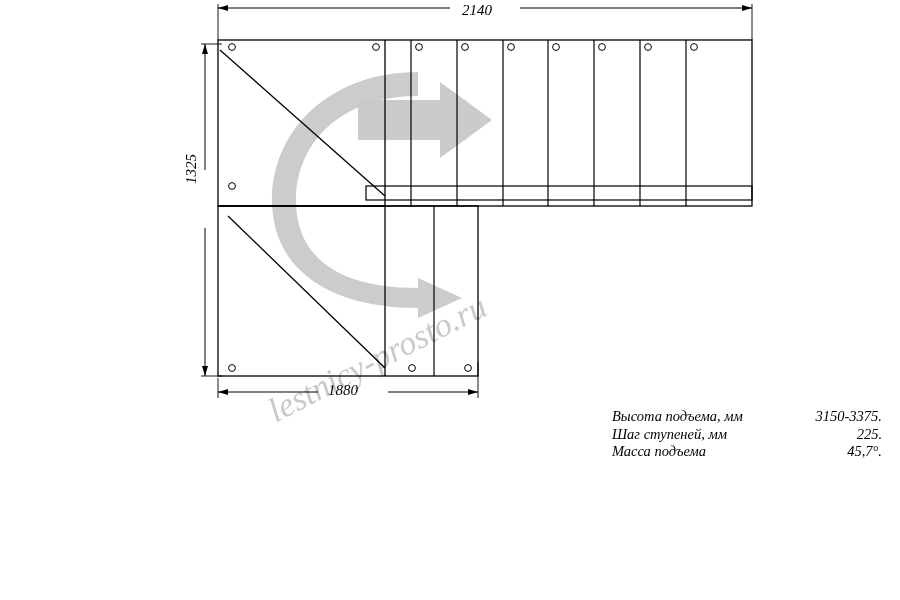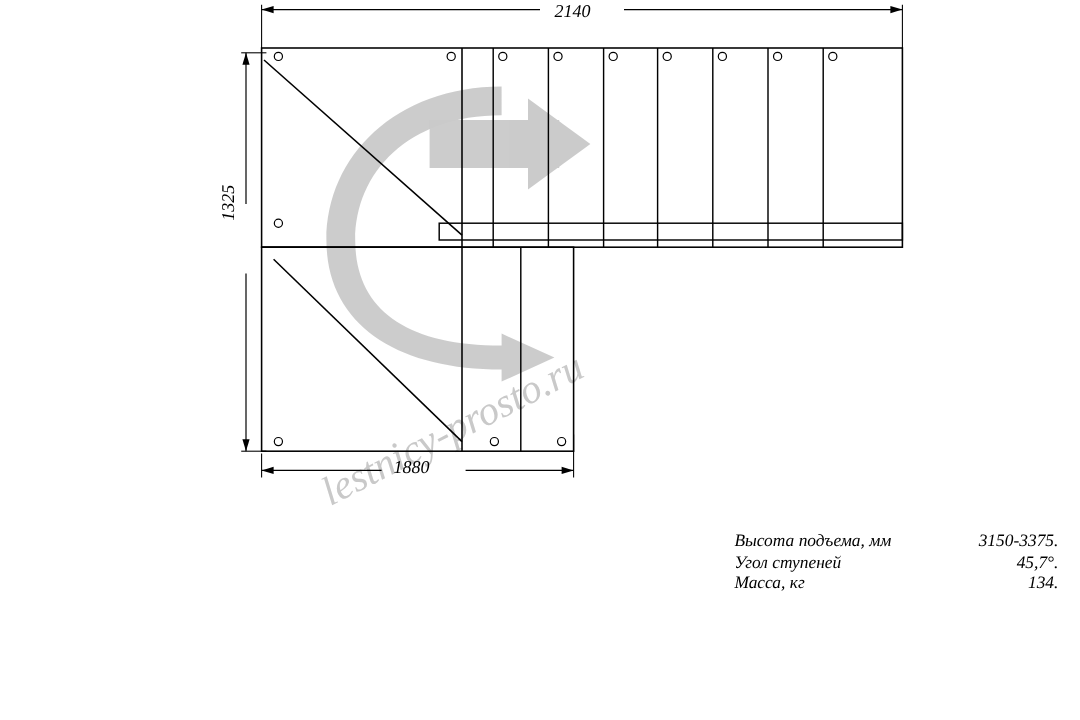--- a/index.html
+++ b/index.html
@@ -51,21 +51,20 @@
   }
   #spec {
     position: absolute;
     left: 612px;
     top: 408px;
     width: 270px;
     font-family: "Liberation Serif", serif;
     font-style: italic;
     font-size: 14.5px;
     line-height: 17.6px;
-    margin-top: 35px;
   }
   .spec-row {
     display: flex;
     justify-content: space-between;
     align-items: baseline;
   }
   .spec-name {
     text-align: left;
     white-space: nowrap;
   }
@@ -180,22 +179,22 @@
   <div class="dim-label" id="dim-top-label">2140</div>
   <div class="dim-label" id="dim-left-label">1325</div>
   <div class="dim-label" id="dim-bottom-label">1880</div>
 
   <div id="spec">
     <div class="spec-row">
       <span class="spec-name">Высота подъема, мм</span>
       <span class="spec-value">3150-3375.</span>
     </div>
     <div class="spec-row">
-      <span class="spec-name">Угол ступеней</span>
+      <span class="spec-name">Шаг ступеней, мм</span>
+      <span class="spec-value">225.</span>
+    </div>
+    <div class="spec-row">
+      <span class="spec-name">Масса подъема</span>
       <span class="spec-value">45,7°.</span>
     </div>
-    <div class="spec-row">
-      <span class="spec-name">Масса, кг</span>
-      <span class="spec-value">134.</span>
-    </div>
   </div>
 
 </div>
 
 </body></html>

